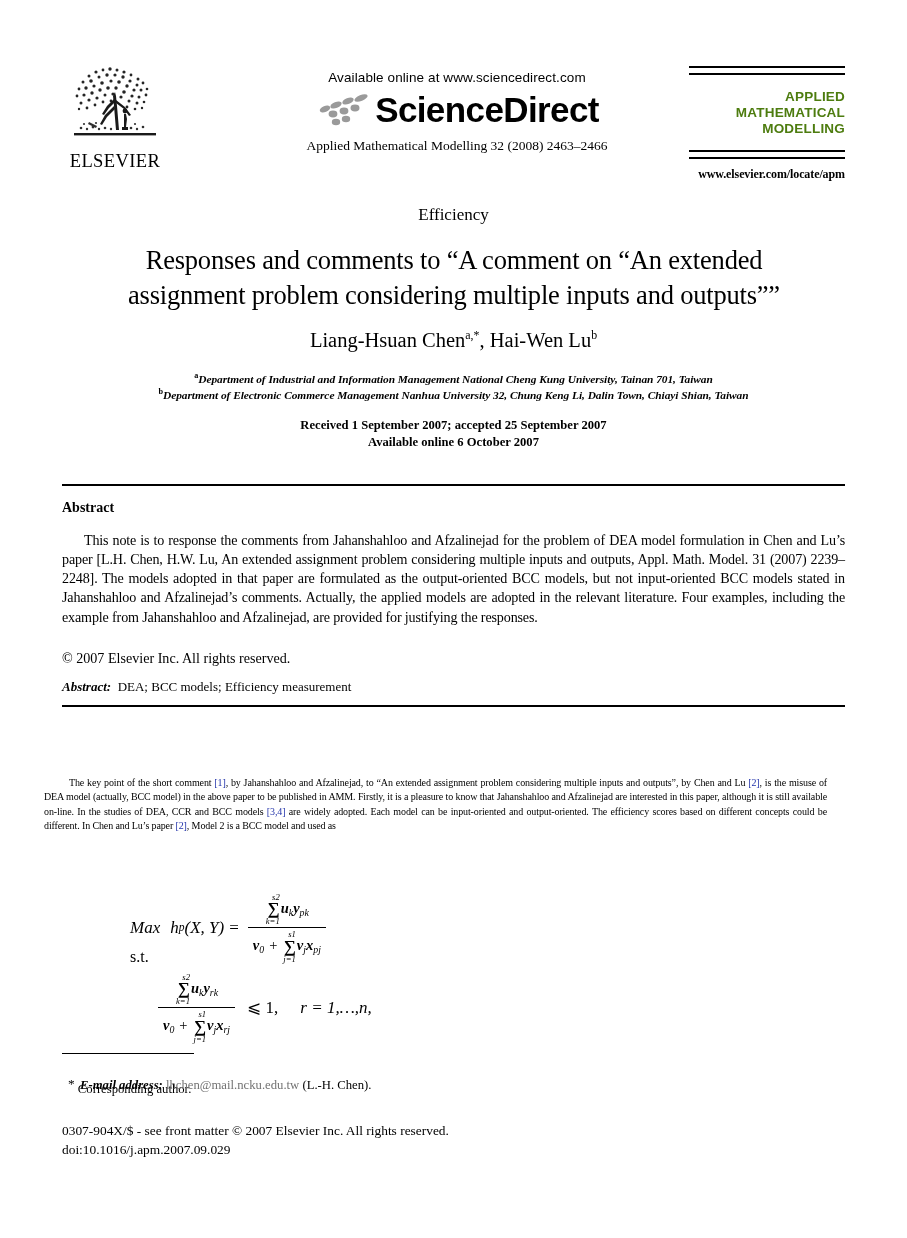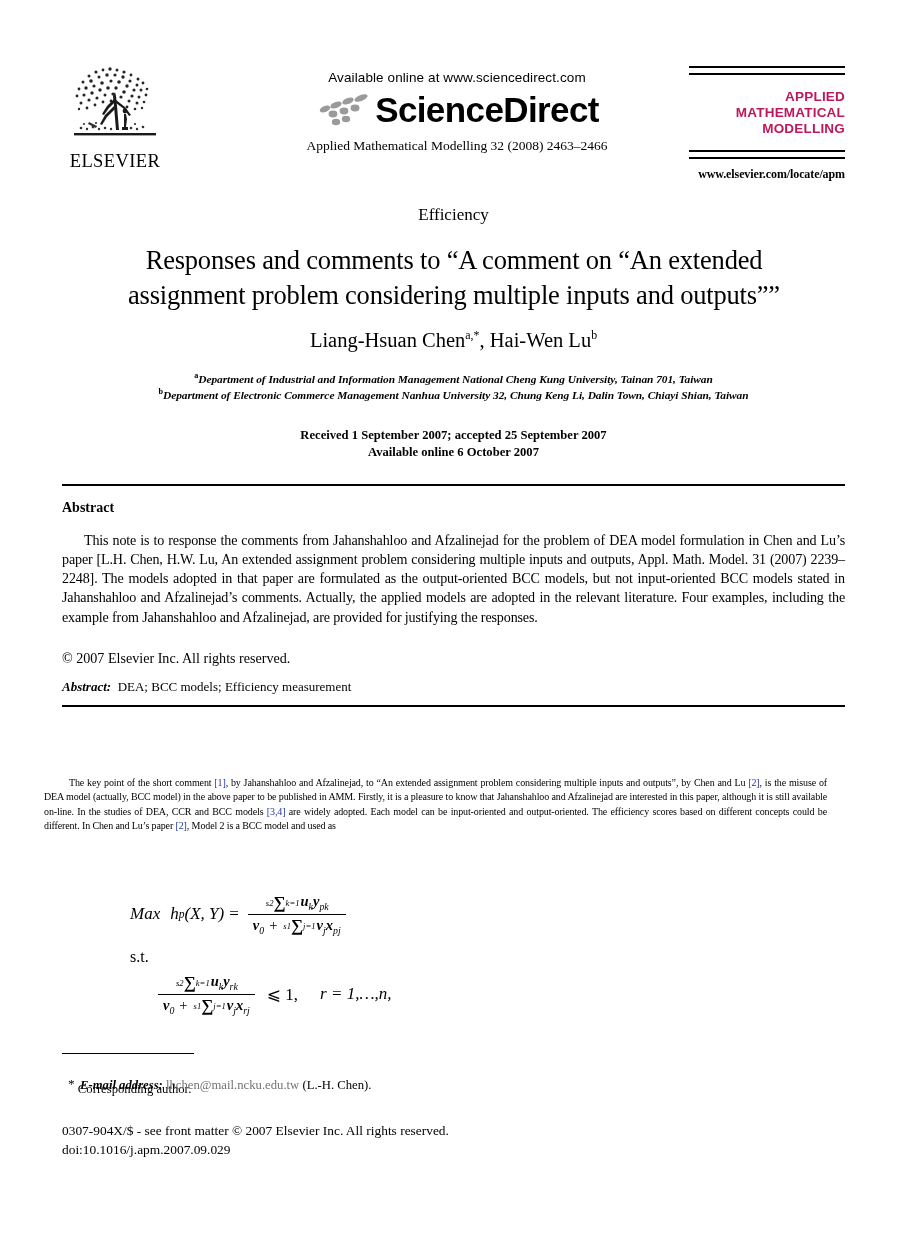--- a/index.html
+++ b/index.html
@@ -99,21 +99,21 @@
     margin: 0 0 0 auto;
     width: 156px;
   }
   .amm-name {
     font-family: "Liberation Sans", sans-serif;
     font-weight: bold;
     font-size: 13.5px;
     line-height: 1.18;
     letter-spacing: 0.2px;
     margin: 14px 0 13px 0;
-    color: #be185d;
+    color: #4d7c0f;
   }
   .amm-url {
     font-family: "Liberation Serif", serif;
     font-weight: bold;
     font-size: 12px;
     margin-top: 8px;
     letter-spacing: -0.1px;
   }
 
   
@@ -159,21 +159,20 @@
   .affil-a { top: 371px; }
   .affil-b { top: 387px; }
 
   .dates {
     position: absolute;
     left: 62px;
     width: 783px;
     text-align: center;
     font-size: 12.6px;
     font-weight: bold;
-    margin-top: 10px;
   }
   .dates-1 { top: 418px; }
   .dates-2 { top: 435px; }
 
   
   .rule-thick {
     position: absolute;
     left: 62px;
     width: 783px;
     height: 0;
@@ -274,22 +273,22 @@
     white-space: nowrap;
   }
   .frac .den {
     border-top: 1.3px solid #000;
     padding: 2px 5px 0 5px;
     font-size: 14.5px;
     white-space: nowrap;
   }
   .sumop {
     display: inline-flex;
-    flex-direction: row;
-    align-items: center;
+    flex-direction: column;
+    align-items: flex-end;
     vertical-align: middle;
     line-height: 0.95;
     margin: 0 1px;
   }
   .sumop .lim-top { font-size: 8.6px; font-style: italic; }
   .sumop .sigma { font-size: 17px; font-weight: bold; }
   .sumop .lim-bot { font-size: 8.6px; font-style: italic; }
   sub.msub { font-size: 0.68em; font-style: italic; }
 
   

